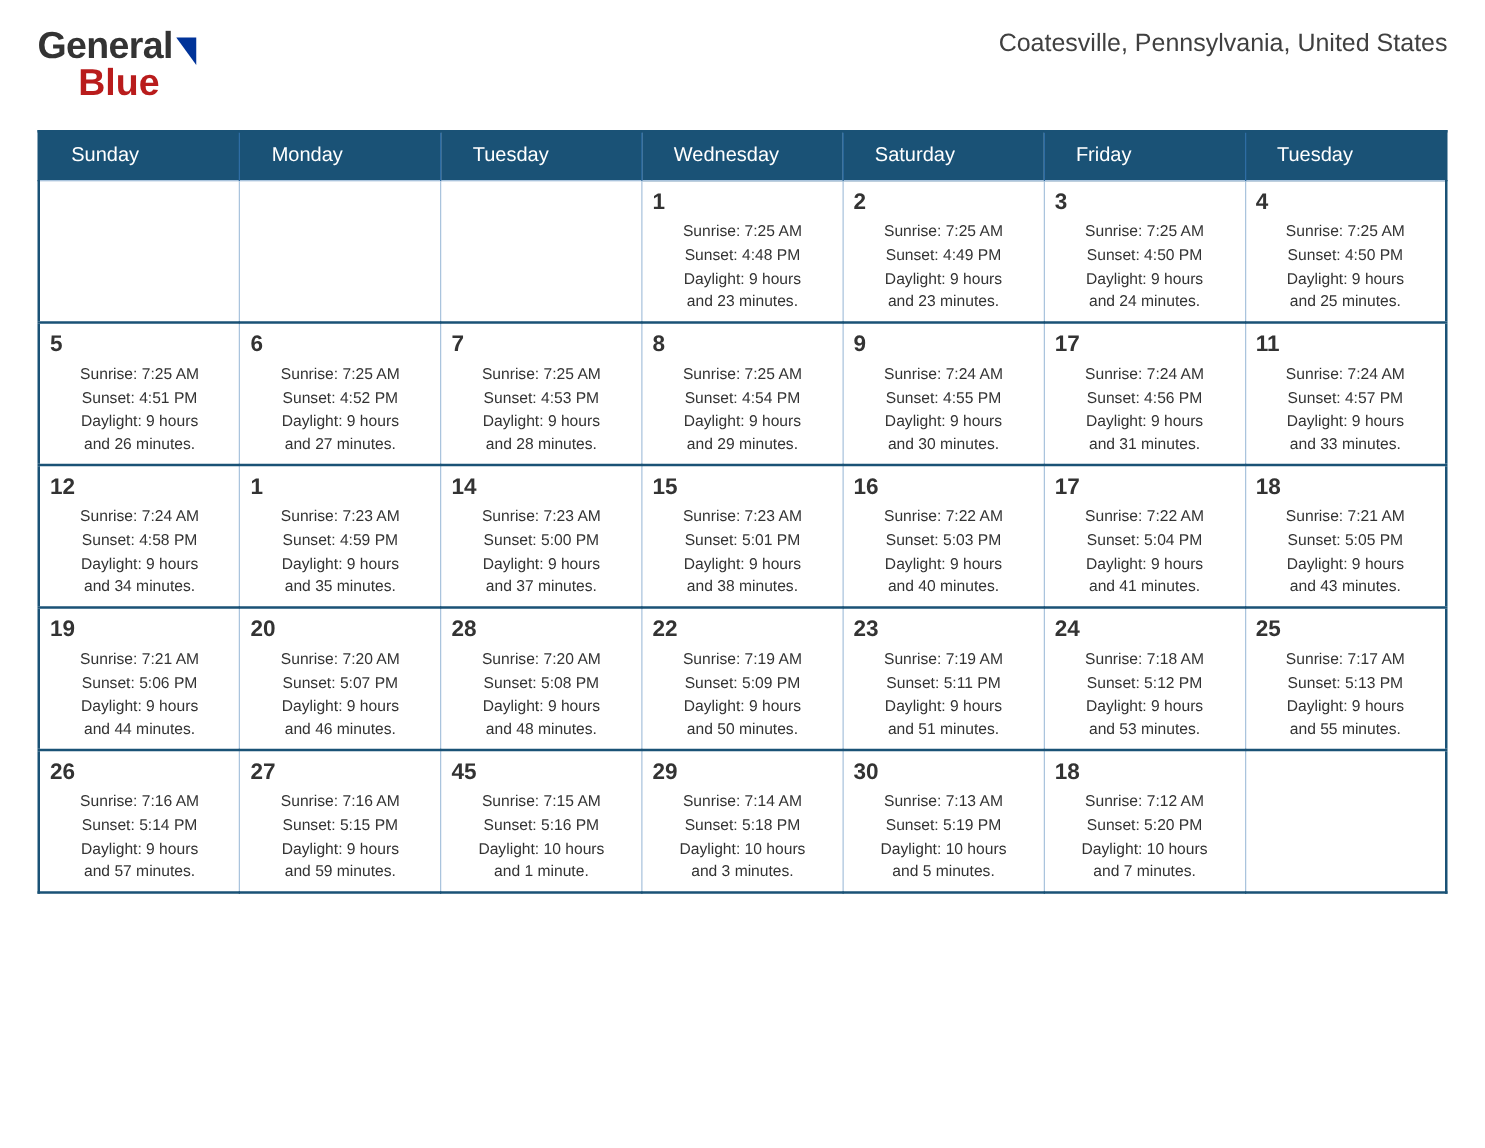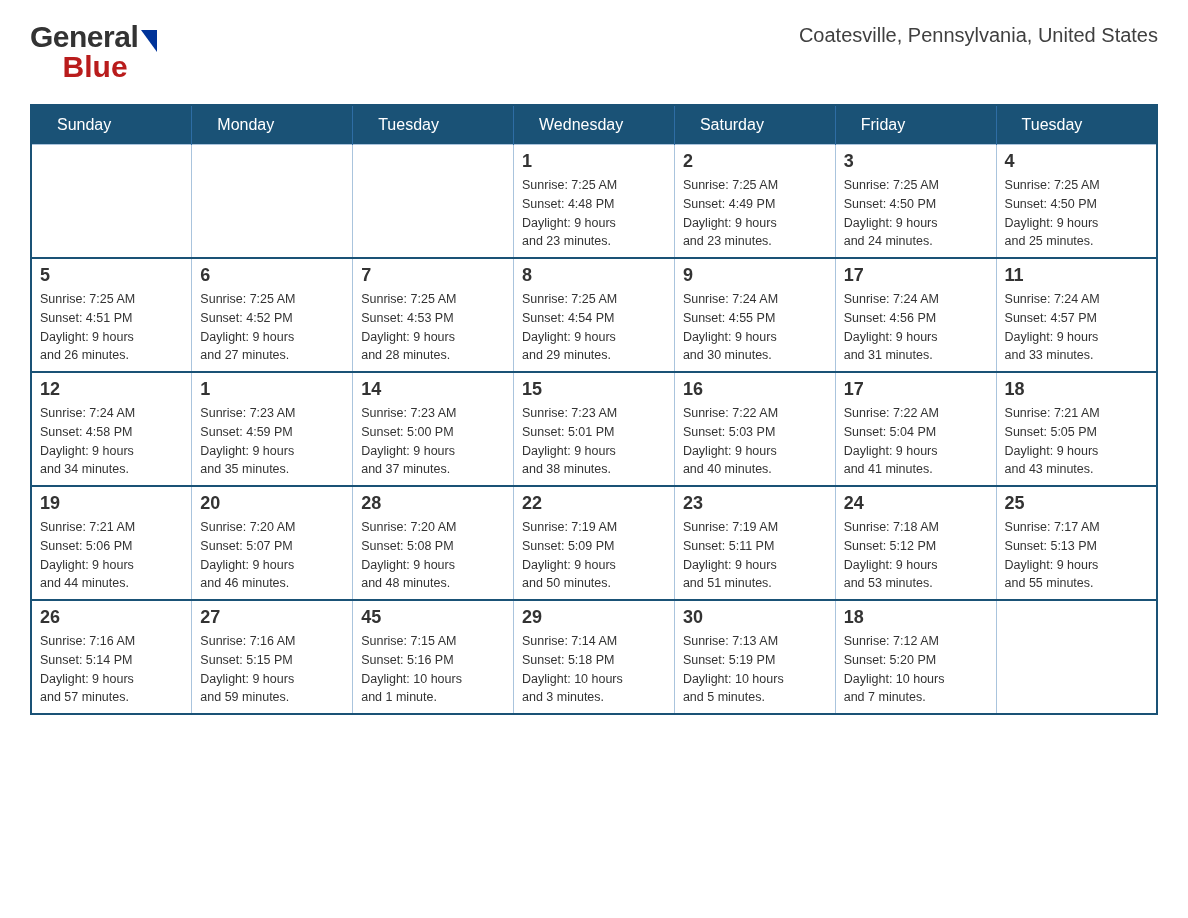--- a/index.html
+++ b/index.html
@@ -60,20 +60,21 @@
       font-size: 18px;
       font-weight: bold;
       color: #333;
       display: block;
       margin-bottom: 4px;
     }
     .day-info {
       font-size: 12.5px;
       color: #333;
       line-height: 1.5;
+      text-align: center;
     }
     .calendar tr { border-bottom: 2px solid #1a5276; }
     .calendar tr:last-child { border-bottom: none; }
     .empty-cell { background: #fff; }
   </style>
 </head>
 <body>
 
 <div class="header">
   <div class="logo">

